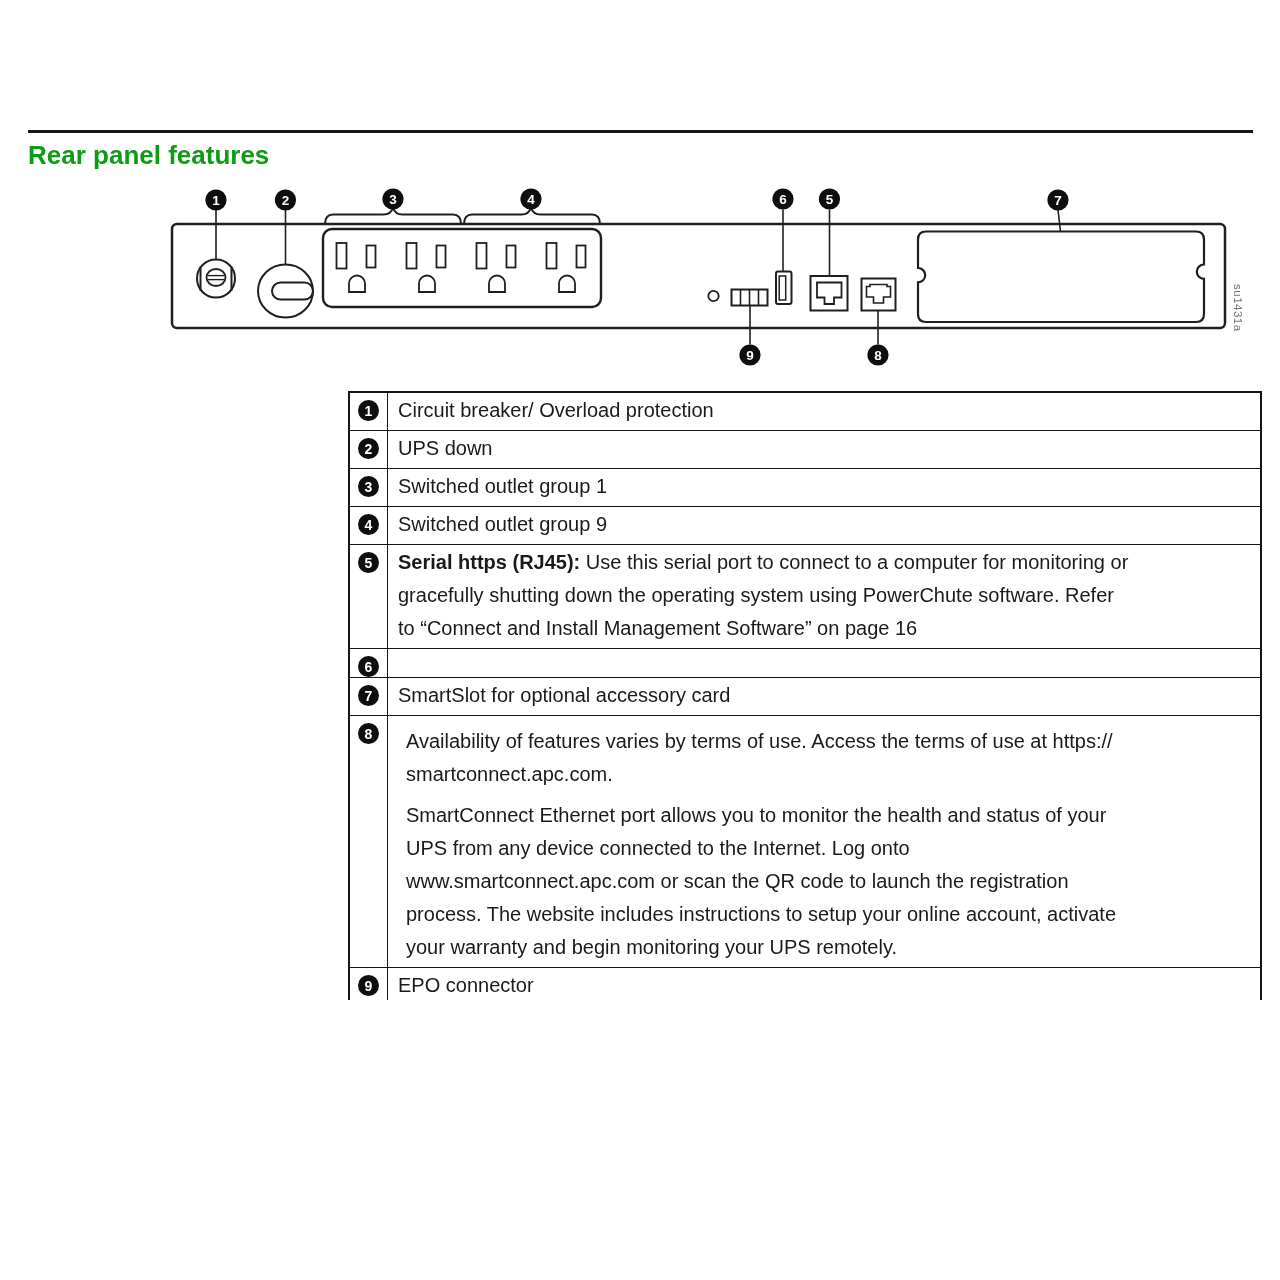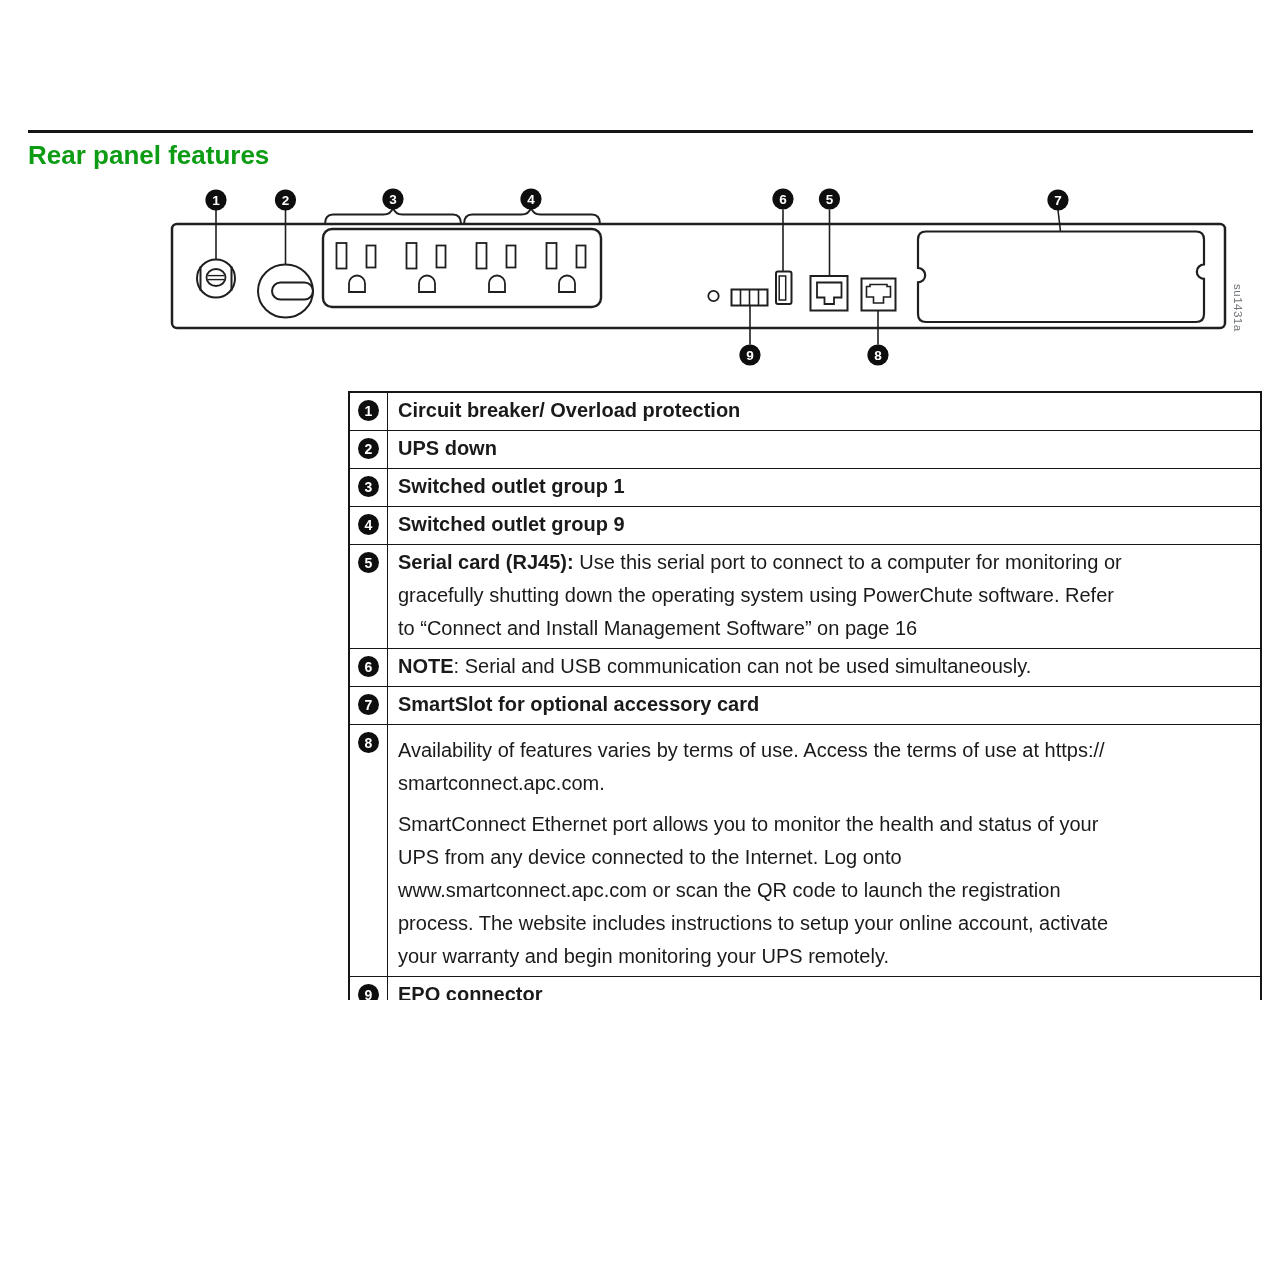--- a/index.html
+++ b/index.html
@@ -12,23 +12,23 @@
   .ftable{position:absolute;left:348px;top:391px;width:914px;border:2px solid #161616;
         background:#fff;box-sizing:border-box;}
   .frow{display:flex;border-top:1.6px solid #161616;}
   .frow:first-child{border-top:none;}
   .fnum{width:37px;flex:none;border-right:1.6px solid #161616;display:flex;
         justify-content:center;align-items:flex-start;}
   .badge{width:21px;height:21px;border-radius:50%;background:#0e0e0e;color:#fff;
         font-size:14px;font-weight:bold;display:flex;align-items:center;justify-content:center;
         margin-top:7px;}
   .fbody{flex:1;padding:1px 12px 3px 10px;font-size:20px;line-height:33px;min-width:0;}
-  .btitle{font-weight:bold;}
+  .btitle{font-weight:normal;}
   .pre{white-space:pre-line;}
-  .para{margin:8px 0 0 0;white-space:pre-line;}
+  .para{margin:8px 0 0 8px;white-space:pre-line;}
 </style>
 </head>
 <body>
 
 <div class="page">
 
   <div class="rule"></div>
   <h1 class="page-title">Rear panel features</h1>
 
   <svg class="diagram" width="1280" height="198" viewBox="0 182 1280 198">
@@ -182,32 +182,31 @@
         <span class="badge">4</span>
       </div>
       <div class="fbody btitle">Switched outlet group 9</div>
     </div>
 
     <div class="frow">
       <div class="fnum">
         <span class="badge">5</span>
       </div>
       <div class="fbody">
-        <b>Serial card (RJ45): </b><span class="pre">Use this serial port to connect to a computer for monitoring or
+        <b>Serial https (RJ45): </b><span class="pre">Use this serial port to connect to a computer for monitoring or
 gracefully shutting down the operating system using PowerChute software. Refer
 to “Connect and Install Management Software” on page 16</span>
       </div>
     </div>
 
     <div class="frow">
       <div class="fnum">
         <span class="badge">6</span>
       </div>
       <div class="fbody">
-        <div><b>NOTE</b><span>: Serial and USB communication can not be used simultaneously.</span></div>
       </div>
     </div>
 
     <div class="frow">
       <div class="fnum">
         <span class="badge">7</span>
       </div>
       <div class="fbody btitle">SmartSlot for optional accessory card</div>
     </div>
 

